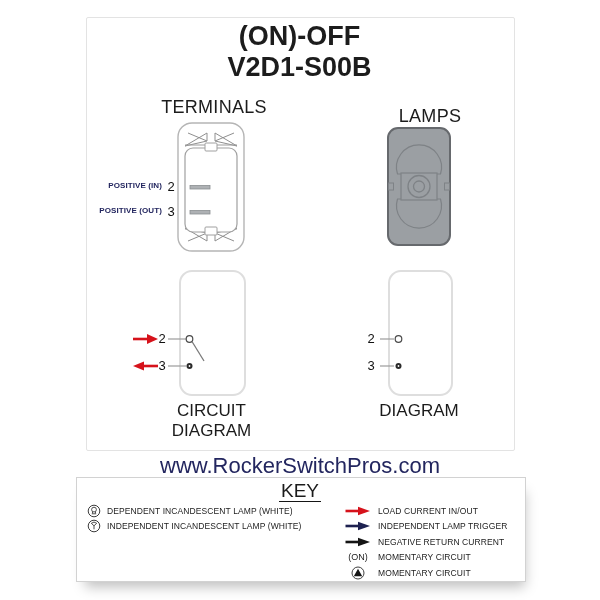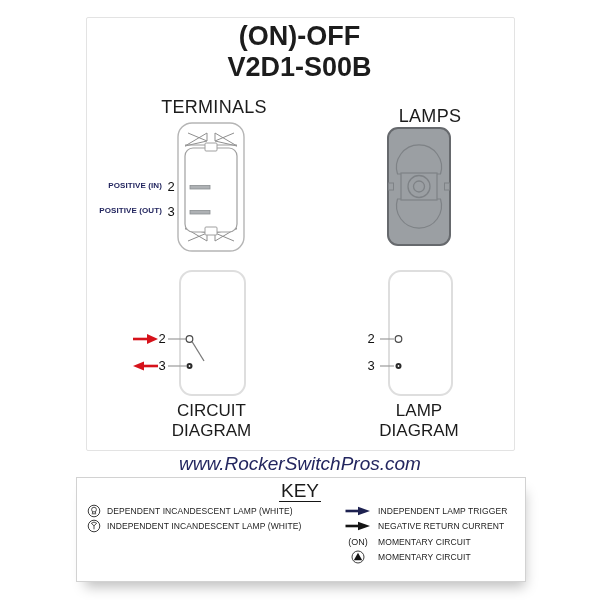--- a/index.html
+++ b/index.html
@@ -25,22 +25,22 @@
 
   .diagram-box{border:2px solid #dedede;border-radius:13px;background:#fff;}
   .circuit-box{left:179px;top:270px;width:63px;height:122px;}
   .lamp-box{left:388px;top:270px;width:61px;height:122px;}
 
   .caption{font-size:17px;line-height:19.5px;text-align:center;color:#1b1b1b;}
   .circuit-caption{left:151px;top:401px;width:121px;}
   .lamp-caption{left:359px;top:401px;width:120px;}
 
   .website{
-    left:0;top:453px;width:600px;text-align:center;font-style:italic;
-    font-size:19px;color:#23265f;
+    left:0;top:453px;width:600px;text-align:center;
+    font-size:22px;color:#23265f;
   }
 
   .key-box{
     left:76px;top:477px;width:448px;height:103px;background:#fff;
     border:1px solid #d2d2d2;
     box-shadow:4px 10px 12px -5px rgba(0,0,0,0.25);
   }
   .key-heading{left:76px;top:480px;width:448px;text-align:center;font-size:19px;}
   .key-heading span{border-bottom:1.5px solid #151515;padding:0 2px;}
 
@@ -130,21 +130,20 @@
 <svg class="abs" style="left:360px;top:328px;" width="60" height="45" viewBox="0 0 60 45">
   <line x1="20" y1="11" x2="34" y2="11" stroke="#9a9a9a" stroke-width="1.2"></line>
   <circle cx="38.5" cy="11" r="3.3" fill="#ffffff" stroke="#4a4a4a" stroke-width="1.2"></circle>
   <line x1="20" y1="38" x2="34" y2="38" stroke="#9a9a9a" stroke-width="1.2"></line>
   <circle cx="38.5" cy="38" r="3" fill="#2b2b2b"></circle>
   <circle cx="38.5" cy="38" r="0.9" fill="#ffffff"></circle>
 </svg>
 <div class="abs terminal-number" style="left:364px;top:331px;">2</div>
 <div class="abs terminal-number" style="left:364px;top:358px;">3</div>
 <div class="abs caption lamp-caption">
-  <div>LAMP</div>
   <div>DIAGRAM</div>
 </div>
 
 <div class="abs website">www.RockerSwitchPros.com</div>
 
 <div class="abs key-box"></div>
 <div class="abs key-heading"><span>KEY</span></div>
 
 <div class="abs key-col key-col-left">
   <div class="key-row">
@@ -165,20 +164,29 @@
       </svg>
     </span>
     <span class="key-label">INDEPENDENT INCANDESCENT LAMP (WHITE)</span>
   </div>
 </div>
 
 <div class="abs key-col key-col-right">
   <div class="key-row">
     <span class="key-icon-cell-wide">
       <svg width="26" height="10" viewBox="0 0 26 10">
+        <line x1="0.5" y1="5" x2="13" y2="5" stroke="#d6121b" stroke-width="2.6"></line>
+        <polygon points="13,0.8 25,5 13,9.2" fill="#d6121b"></polygon>
+      </svg>
+    </span>
+    <span class="key-label">LOAD CURRENT IN/OUT</span>
+  </div>
+  <div class="key-row">
+    <span class="key-icon-cell-wide">
+      <svg width="26" height="10" viewBox="0 0 26 10">
         <line x1="0.5" y1="5" x2="13" y2="5" stroke="#1d2150" stroke-width="2.6"></line>
         <polygon points="13,0.8 25,5 13,9.2" fill="#1d2150"></polygon>
       </svg>
     </span>
     <span class="key-label">INDEPENDENT LAMP TRIGGER</span>
   </div>
   <div class="key-row">
     <span class="key-icon-cell-wide">
       <svg width="26" height="10" viewBox="0 0 26 10">
         <line x1="0.5" y1="5" x2="13" y2="5" stroke="#141414" stroke-width="2.6"></line>

